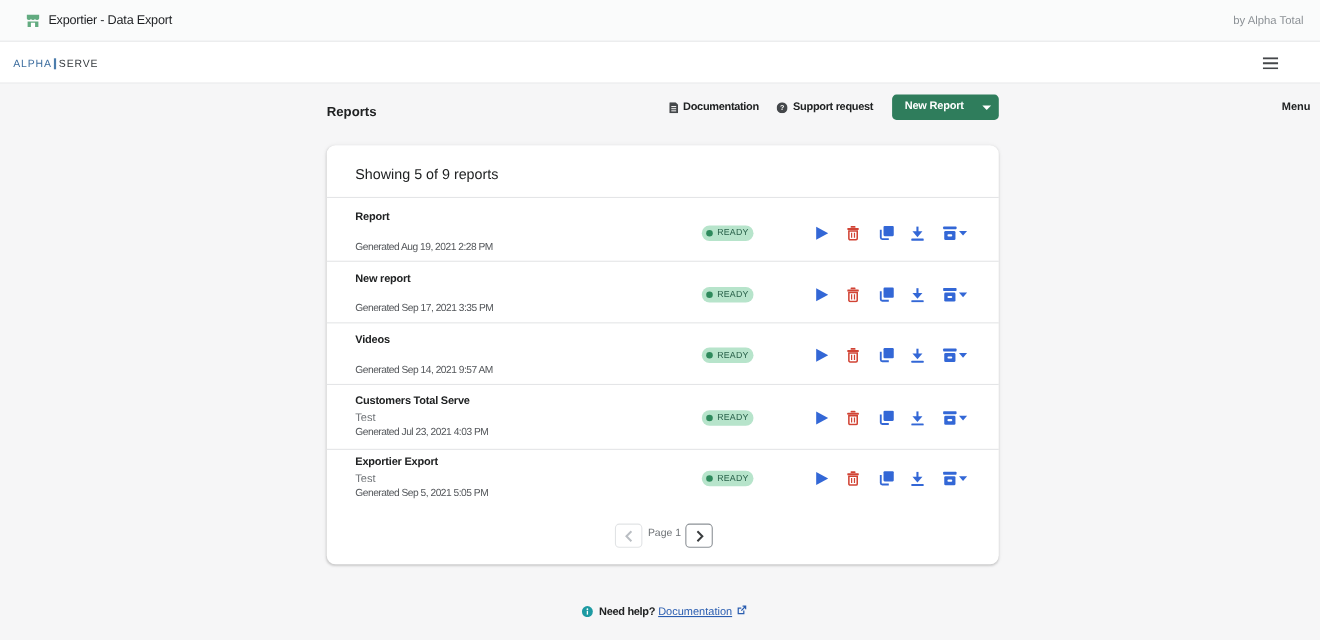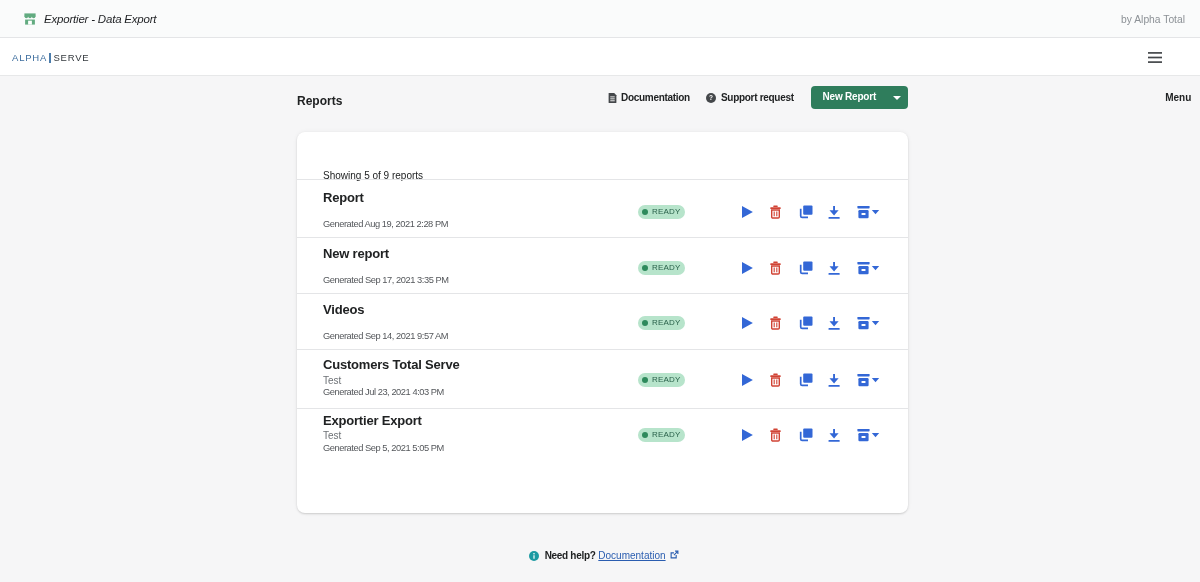--- a/index.html
+++ b/index.html
@@ -1,21 +1,21 @@
 <!DOCTYPE html>
 <html><head>
 <meta charset="utf-8">
 <style>
 * { margin:0; padding:0; box-sizing:border-box; }
 html,body { width:1200px; height:582px; overflow:hidden; }
 body { font-family:"Liberation Sans", sans-serif; position:relative; background:#f6f6f7; }
 
 
 #topbar { position:absolute; left:0; top:0; width:1200px; height:38px; background:#fafbfb; border-bottom:1px solid #e4e5e7; }
-#appname { position:absolute; left:44px; top:13.5px; font-size:11.5px; line-height:11.5px; letter-spacing:-0.2px; color:#1f2124;font-style:italic; }
+#appname { position:absolute; left:44px; top:13.5px; font-size:11.5px; line-height:11.5px; letter-spacing:-0.2px; color:#1f2124; }
 #byline { position:absolute; right:15px; top:14.8px; font-size:10.3px; line-height:10px; color:#8c9196; }
 #storeicon { position:absolute; left:23px; top:12px; }
 
 
 #navbar { position:absolute; left:0; top:38px; width:1200px; height:38px; background:#ffffff; border-bottom:1px solid #e7e8e9; }
 #logo { position:absolute; left:12px; top:15px; font-size:9.5px; line-height:9.5px; font-weight:normal; letter-spacing:0.8px; }
 #logo .alpha { color:#3c6d9e; }
 #logo .sep { display:inline-block; width:1.8px; height:9.5px; background:#4c7dac; margin:0 2.5px -1.5px 2px; }
 #logo .serve { color:#33383d; }
 #menuicon { position:absolute; right:38.3px; top:14px; }
@@ -27,23 +27,23 @@
 #doclink { left:621px; }
 #suplink { left:721px; }
 #docicon { position:absolute; left:607.5px; top:93px; }
 #supicon { position:absolute; left:705.5px; top:93px; }
 #newbtn { position:absolute; left:811px; top:86px; width:97px; height:23px; background:#2f7d5c; border-radius:4px; }
 #newbtn .lbl { position:absolute; left:11.5px; top:6.4px; font-size:10px; line-height:10px; font-weight:bold; color:#ffffff; letter-spacing:-0.2px; }
 #newbtn .caret { position:absolute; right:7px; top:9.5px; width:0; height:0; border-left:4px solid transparent; border-right:4px solid transparent; border-top:4.5px solid #ffffff; }
 
 
 #card { position:absolute; left:297px; top:132px; width:611px; height:381px; background:#ffffff; border-radius:8px; box-shadow:0 0 5px rgba(23,24,24,.05), 0 1px 2px rgba(0,0,0,.15); }
-#showing { position:absolute; left:26px; top:39px; font-size:10px; line-height:10px; color:#202223;text-align:right; }
+#showing { position:absolute; left:26px; top:22px; font-size:13px; line-height:10px; color:#202223;text-align:right; }
 .divider { position:absolute; left:0; width:611px; height:1px; background:#e4e5e7; }
-.rowtitle { position:absolute; left:26px; font-size:13px; line-height:10.5px; font-weight:bold; color:#202223; letter-spacing:-0.2px; }
+.rowtitle { position:absolute; left:26px; font-size:10px; line-height:10.5px; font-weight:bold; color:#202223; letter-spacing:-0.2px; }
 .rowsub { position:absolute; left:26px; font-size:10px; line-height:10px; color:#6d7175; }
 .rowdate { position:absolute; left:26px; font-size:9.3px; line-height:9.3px; color:#54575b; letter-spacing:-0.45px; }
 .badge { position:absolute; left:341px; width:47px; height:13.5px; background:#b7e4cb; border-radius:7px; }
 .badge .dot { position:absolute; left:4px; top:3.7px; width:6px; height:6px; border-radius:50%; background:#2e8a5c; }
 .badge .bt { position:absolute; left:14px; top:2.6px; font-size:8px; line-height:8px; font-weight:normal; color:#29614a; letter-spacing:0.2px; }
 .icons { position:absolute; left:440px; width:145px; height:14px; }
 
 
 #pag { position:absolute; left:0; top:344px; width:611px; height:24px; }
 .pbtn { position:absolute; top:0; width:25px; height:22px; border-radius:4px; background:#fff; }
@@ -187,20 +187,33 @@
   <div class="rowsub" style="top:299px">Test</div>
   <div class="rowdate" style="top:312px">Generated Sep 5, 2021 5:05 PM</div>
   <div class="badge" style="top:296px">
       <span class="dot"></span>
       <span class="bt">READY</span>
     </div>
   <div class="icons" style="top:296px"><svg width="145" height="14">
         <use href="#rowicons"></use>
       </svg></div>
 
+  <div id="pag">
+    <div class="pbtn" id="pprev">
+      <svg width="7" height="11" viewBox="0 0 7 11" style="position:absolute;left:8px;top:5px">
+          <path d="M6 1 L1.5 5.5 L6 10" stroke="#babec3" stroke-width="1.8" fill="none"></path>
+        </svg>
+    </div>
+    <span id="ppage">Page 1</span>
+    <div class="pbtn" id="pnext">
+      <svg width="7" height="11" viewBox="0 0 7 11" style="position:absolute;left:9px;top:5px">
+          <path d="M1 1 L5.5 5.5 L1 10" stroke="#3a3d3f" stroke-width="1.8" fill="none"></path>
+        </svg>
+    </div>
+  </div>
 </div>
 
 <div id="foot">
   <svg width="10" height="10" viewBox="0 0 20 20" style="vertical-align:-1.5px;margin-right:6px">
     <circle cx="10" cy="10" r="10" fill="#1d9aa2"></circle>
     <rect x="8.8" y="8.5" width="2.4" height="7" fill="#fff"></rect>
     <circle cx="10" cy="5.5" r="1.6" fill="#fff"></circle>
   </svg><span class="bold">Need help?</span> <a>Documentation</a>
   <svg width="9" height="9" viewBox="0 0 16 16" style="vertical-align:0px;margin-left:2px">
     <path fill="#2a5db0" d="M1 4h6v2H3v7h7v-4h2v6H1z"></path>

